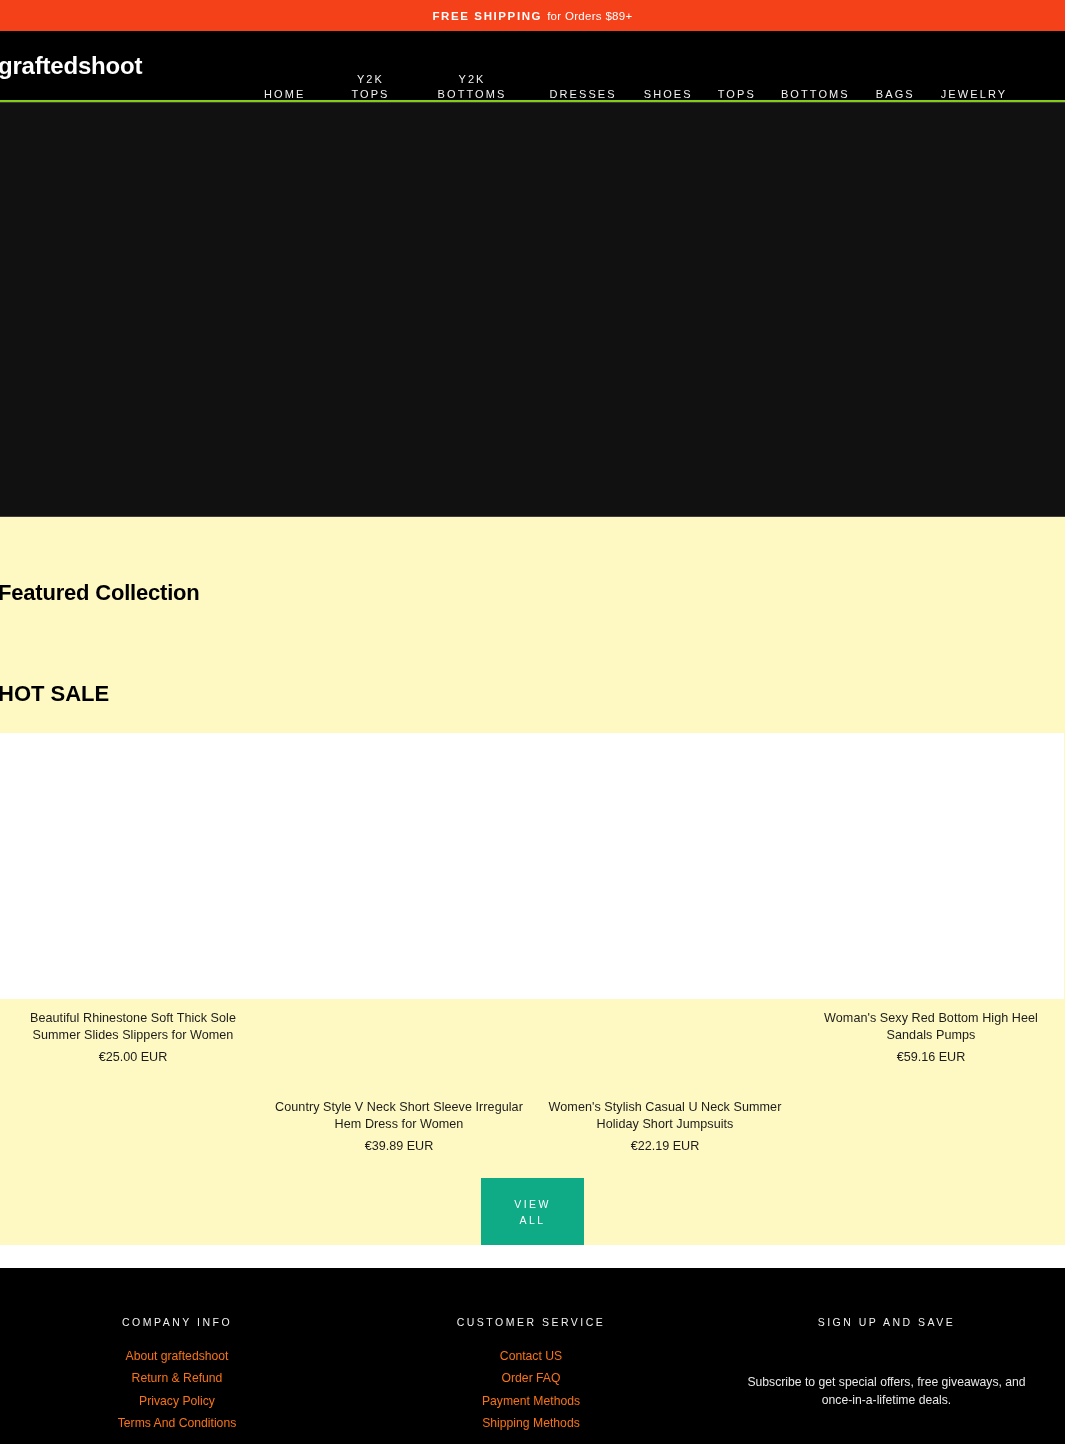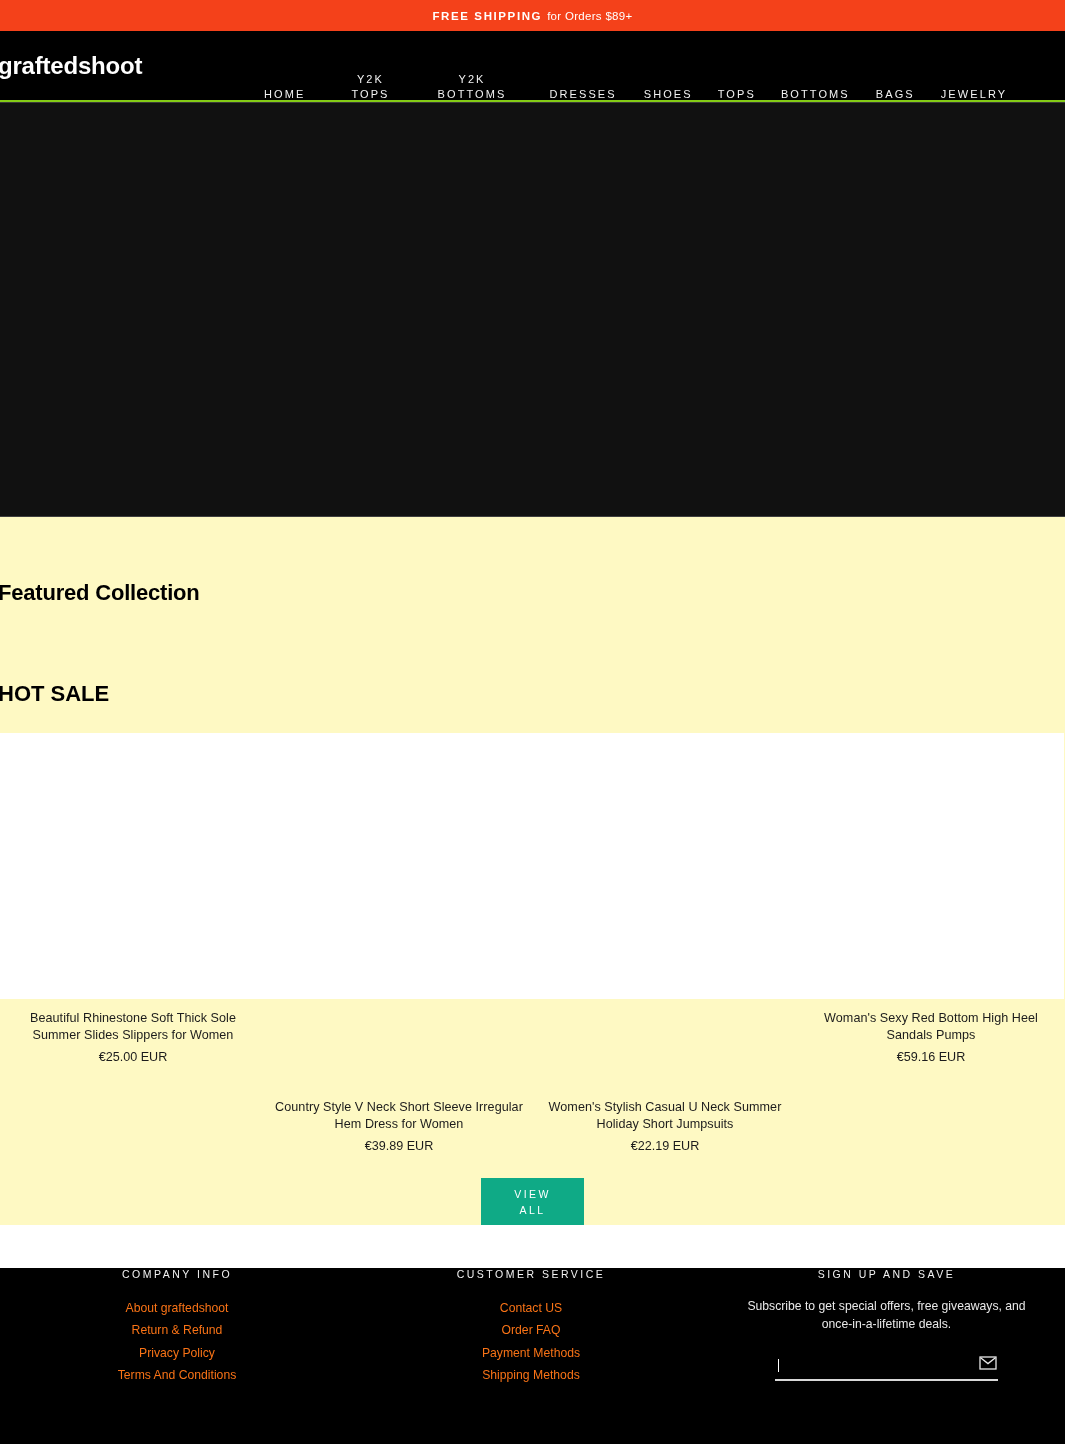--- a/index.html
+++ b/index.html
@@ -144,21 +144,21 @@
   .card.offset .card-title { margin-top: 100px; }
 
   
   .view-all-wrap {
     display: flex;
     justify-content: center;
     margin-top: 23px;
   }
   .view-all {
     width: 103px;
-    height: 47px;
+    height: 67px;
     background: #0faa86;
     color: #ffffff;
     border: none;
     font-family: "Liberation Sans", sans-serif;
     font-size: 10.5px;
     letter-spacing: 2.4px;
     line-height: 16px;
     display: flex;
     flex-direction: column;
     align-items: center;
@@ -174,24 +174,25 @@
     width: 1065px;
     height: 176px;
     background: #000000;
     color: #f0f0f0;
     display: flex;
   }
   .fcol {
     display: flex;
     flex-direction: column;
     align-items: center;
+    padding-top: 48px;
   }
   .fcol-1 { width: 354px; }
   .fcol-2 { width: 354px; }
-  .fcol-3 { width: 357px; }
+  .fcol-3 { width: 357px; gap: 28px; }
   .fhead {
     font-size: 10.5px;
     letter-spacing: 2.5px;
     color: #f2f2f2;
     margin-bottom: 17px;
   }
   .flink {
     font-size: 12.2px;
     color: #f97316;
     line-height: 22.4px;

